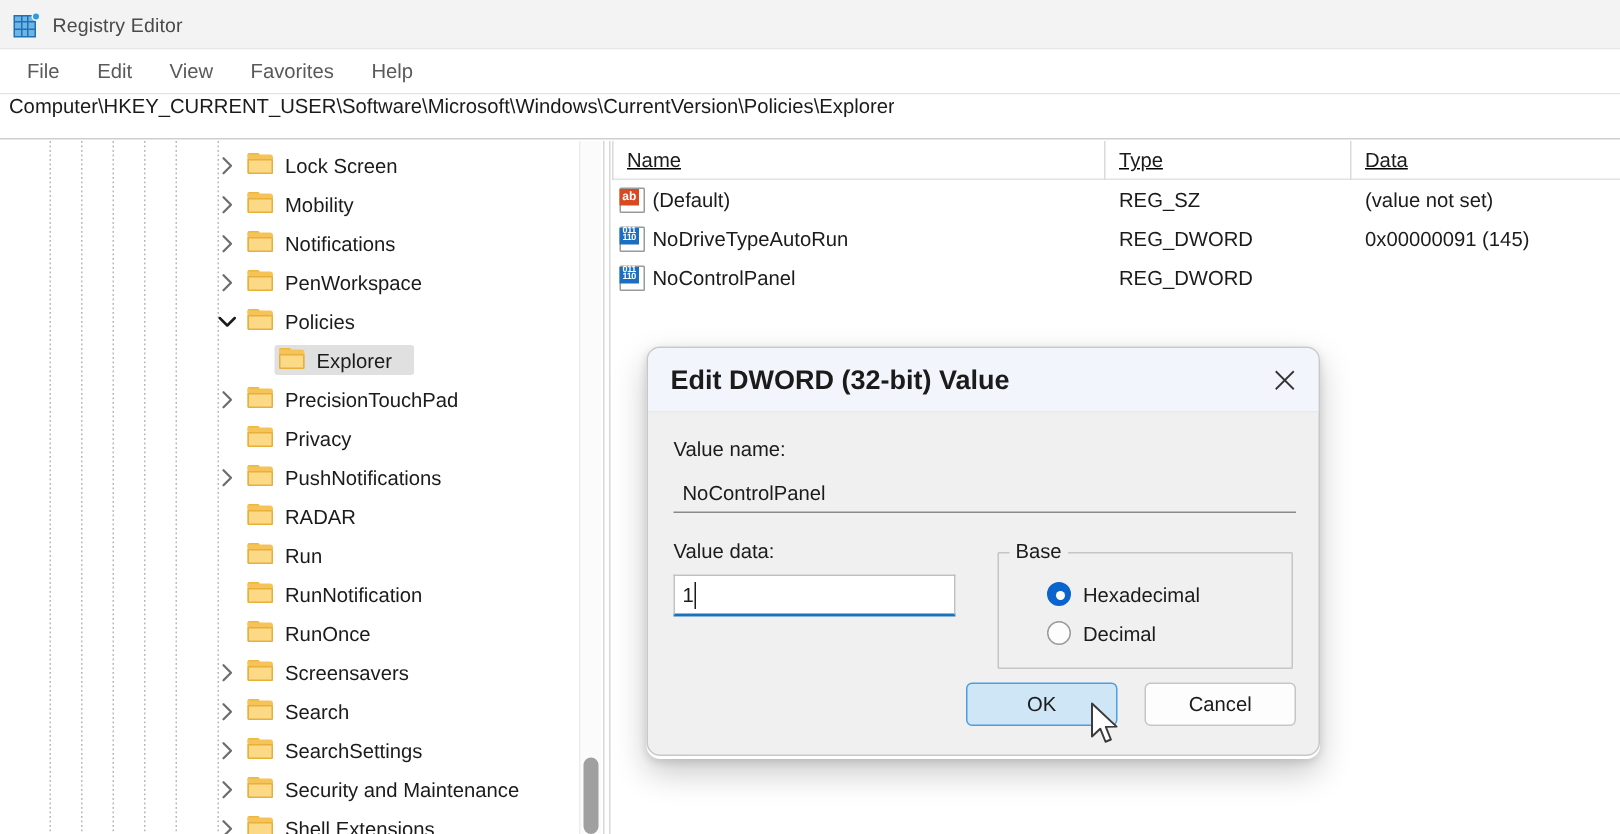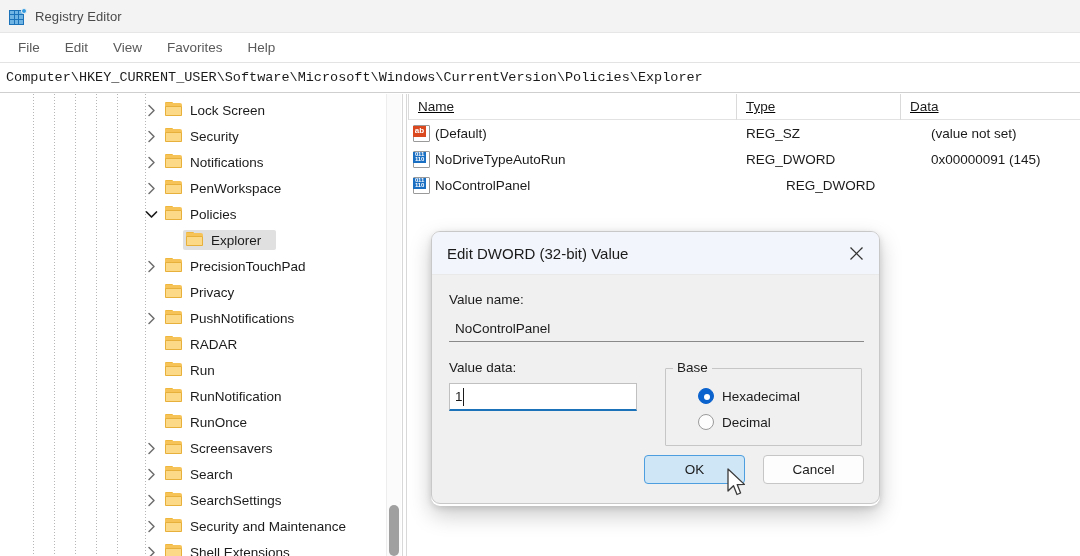--- a/index.html
+++ b/index.html
@@ -52,23 +52,22 @@
     font-size: 13.5px; color: #5a5a5a;
     padding: 3px 11px; margin-left: 3px; cursor: default;
     border-radius: 3px;
   }
   .menu-item:first-child { margin-left: 7px; }
 
   
   .addressbar {
     position: absolute; left: 0; top: 63px; width: 1080px; height: 30px;
     background: #ffffff;
-    display: flex; align-items: center;
+    display: flex; align-items: flex-start;
     border-bottom: 1px solid #cfcfcf;
-    font-family: Liberation Mono, monospace;
   }
   .address-text {
     font-size: 13.5px; color: #1b1b1b; padding-left: 6px;
     white-space: nowrap; overflow: hidden;
   }
 
   
   .panels {
     position: absolute; left: 0; top: 94px; width: 1080px; height: 462px;
     background: #ffffff;
@@ -148,21 +147,21 @@
   .lh-cell {
     font-size: 13.5px; color: #1b1b1b; height: 26px;
     display: flex; align-items: center; padding-left: 9px;
     border-left: 1px solid #dadada;
   }
   .lh-cell.c0 { width: 328px; border-left: 1px solid #dadada; }
   .lh-cell.c1 { width: 164px; }
   .lh-cell.c2 { width: 180px; }
 
   .lrow {
-    height: 26px; display: flex; align-items: center; cursor: default; gap: 40px;
+    height: 26px; display: flex; align-items: center; cursor: default;
   }
   .lr-cell { font-size: 13.5px; color: #1b1b1b; display: flex; align-items: center; }
   .lr-cell.c0 { width: 328px; padding-left: 5px; }
   .lr-cell.c1 { width: 164px; padding-left: 10px; }
   .lr-cell.c2 { width: 180px; padding-left: 10px; }
 
   .vicon {
     width: 17px; height: 17px; flex: none; margin-right: 5px; position: relative;
     border-radius: 1px;
   }
@@ -195,21 +194,21 @@
     background: #f0f0f0;
     border: 1px solid #c8c8c8; border-radius: 9px;
     overflow: hidden;
   }
   .dlg-title {
     height: 43px; background: #f2f5fb;
     display: flex; align-items: center; justify-content: space-between;
     border-bottom: 1px solid #e9e9e9;
   }
   .dlg-title-text {
-    font-size: 15px; color: #1b1b1b; padding-left: 15px;
+    font-size: 18px; color: #1b1b1b; padding-left: 15px; font-weight: bold;
   }
   .dlg-close {
     width: 46px; height: 43px; display: flex; align-items: center; justify-content: center;
     color: #333; cursor: default;
   }
   .dlg-body { padding: 17px 17px 0 17px; }
   .fld-label { font-size: 13.5px; color: #1b1b1b; margin-bottom: 8px; }
   .txt-name {
     width: 415px; height: 27px; background: #f0f0f0;
     border: none; border-bottom: 1px solid #8a8a8a;
@@ -335,21 +334,21 @@
               <svg width="9" height="13" viewBox="0 0 9 13">
                 <path d="M2,1.5 L7,6.5 L2,11.5" fill="none" stroke="currentColor" stroke-width="1.5" stroke-linecap="round" stroke-linejoin="round"></path>
               </svg>
             </span>
             <span class="tlabel-wrap">
               <span class="tfolder">
                 <span class="tab"></span>
                 <span class="back"></span>
                 <span class="front"></span>
               </span>
-              <span class="tlabel">Security</span>
+              <span class="tlabel">Mobility</span>
             </span>
           </div>
           <div class="tnode">
             <span style="display:inline-block;width:140px;flex:none;"></span>
             <span class="chev">
               <svg width="9" height="13" viewBox="0 0 9 13">
                 <path d="M2,1.5 L7,6.5 L2,11.5" fill="none" stroke="currentColor" stroke-width="1.5" stroke-linecap="round" stroke-linejoin="round"></path>
               </svg>
             </span>
             <span class="tlabel-wrap">

